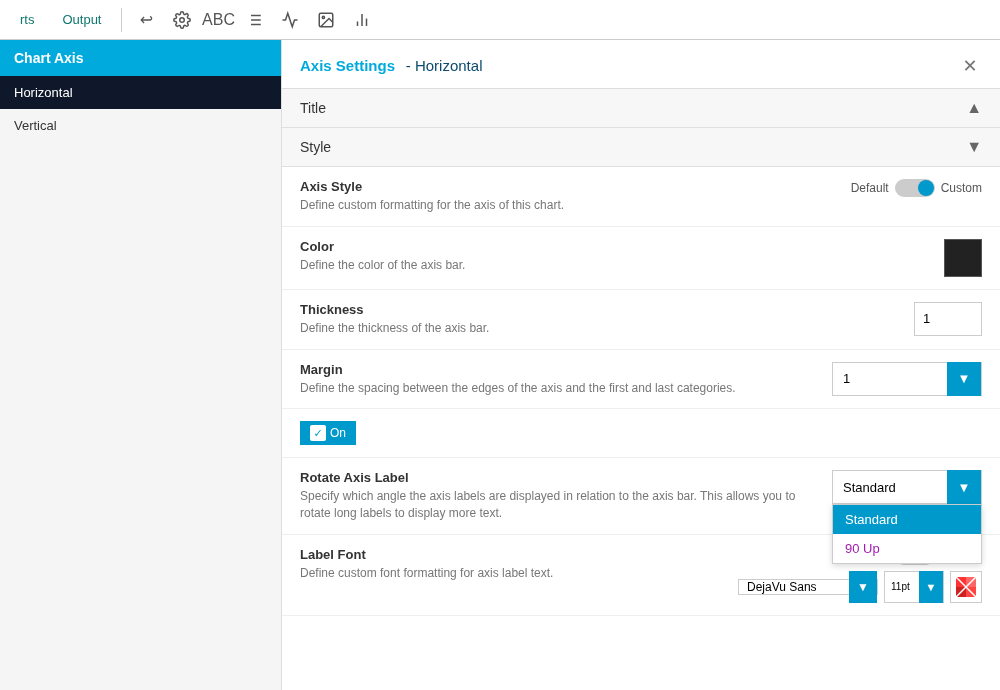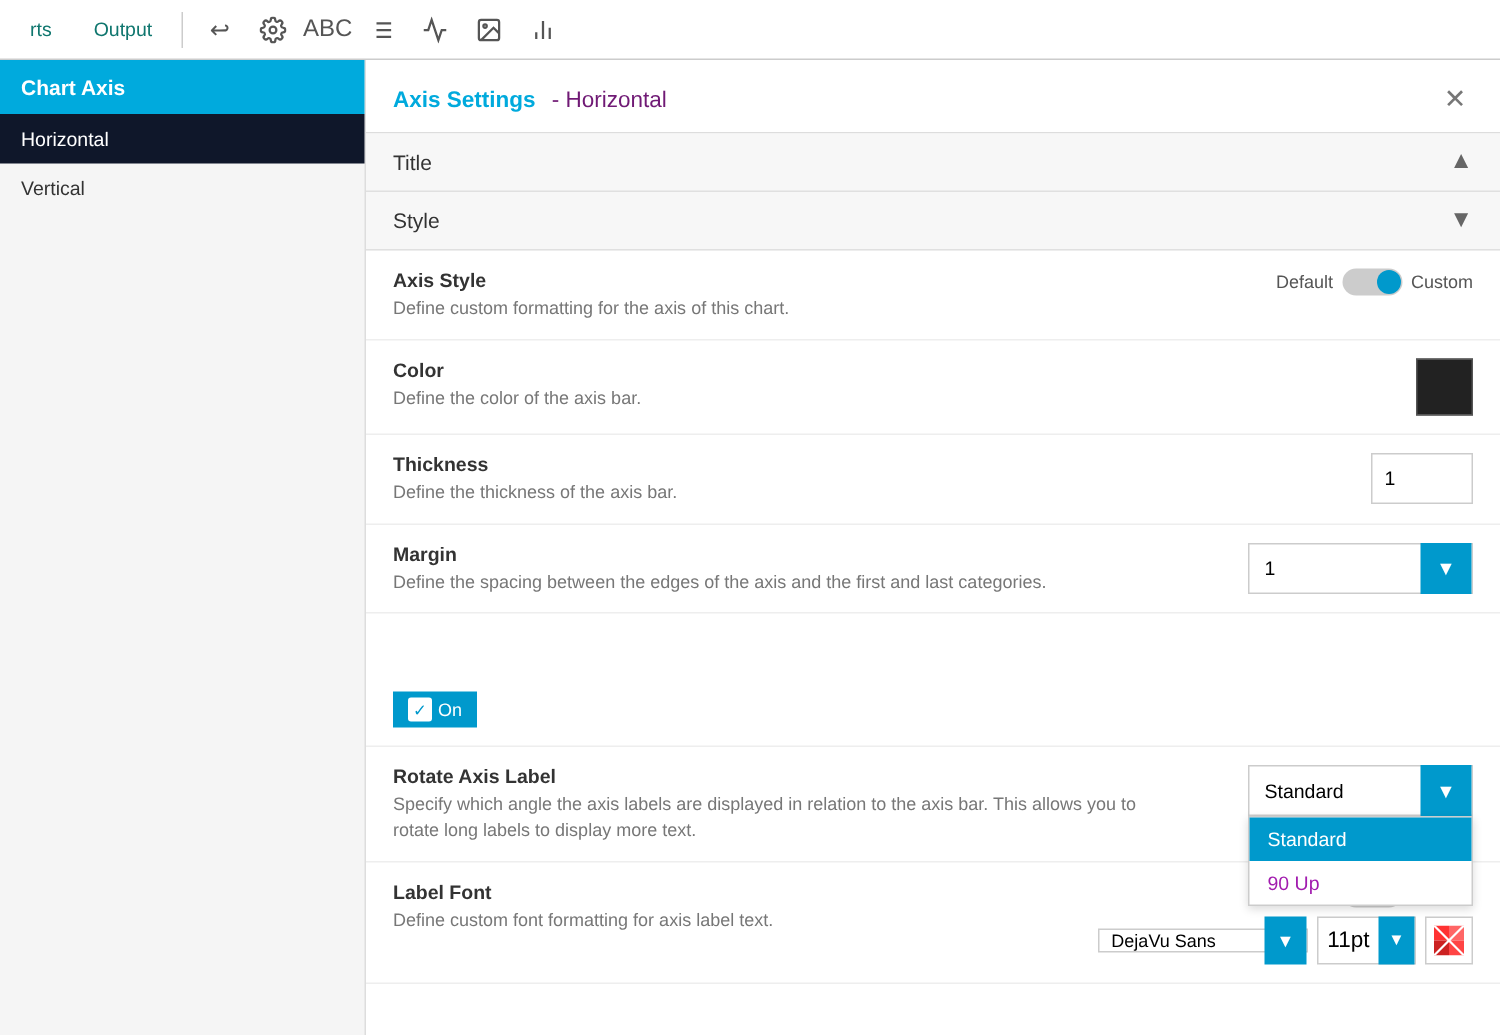--- a/index.html
+++ b/index.html
@@ -40,21 +40,21 @@
     }
 
     
     .main-layout {
       display: flex;
       height: 650px;
     }
 
     
     .sidebar {
-      width: 244px;
+      width: 282px;
       background: #f5f5f5;
       border-right: 1px solid #ddd;
       flex-shrink: 0;
     }
     .sidebar-title {
       background: #00aadd;
       color: #fff;
       font-weight: bold;
       font-size: 14px;
       padding: 10px 14px;
@@ -235,21 +235,20 @@
     
     .on-badge {
       background: #0099cc;
       color: #fff;
       font-size: 12px;
       padding: 4px 10px;
       display: flex;
       align-items: center;
       gap: 4px;
       cursor: pointer;
-      margin-top: 40px;
     }
     .on-badge-icon {
       width: 16px;
       height: 16px;
       background: #fff;
       border-radius: 2px;
       display: flex;
       align-items: center;
       justify-content: center;
     }
@@ -324,21 +323,21 @@
       display: flex;
       align-items: center;
       border: 1px solid #ccc;
       background: #fff;
       height: 32px;
       min-width: 60px;
     }
     .size-dropdown-value {
       flex: 1;
       padding: 0 6px;
-      font-size: 15px;
+      font-size: 10px;
     }
     .size-dropdown-arrow {
       width: 24px;
       height: 32px;
       background: #0099cc;
       display: flex;
       align-items: center;
       justify-content: center;
       color: #fff;
       font-size: 11px;
@@ -408,21 +407,21 @@
     <div class="sidebar-title">Chart Axis</div>
     <div class="sidebar-item active">Horizontal</div>
     <div class="sidebar-item">Vertical</div>
   </div>
 
   <div class="right-panel">
 
     <div class="dialog-header">
       <div class="dialog-title">
         <span style="color:#00aadd;font-weight:bold;">Axis Settings</span>
-        <span style="color:#701a75;font-size:15px;margin-left:6px;">- Horizontal</span>
+        <span style="color:#0c4a6e;font-size:15px;margin-left:6px;">- Horizontal</span>
       </div>
       <div class="close-btn">✕</div>
     </div>
 
     <div class="section-header">
       <span class="section-header-title">Title</span>
       <span class="section-chevron">▲</span>
     </div>
 
     <div class="section-header">

